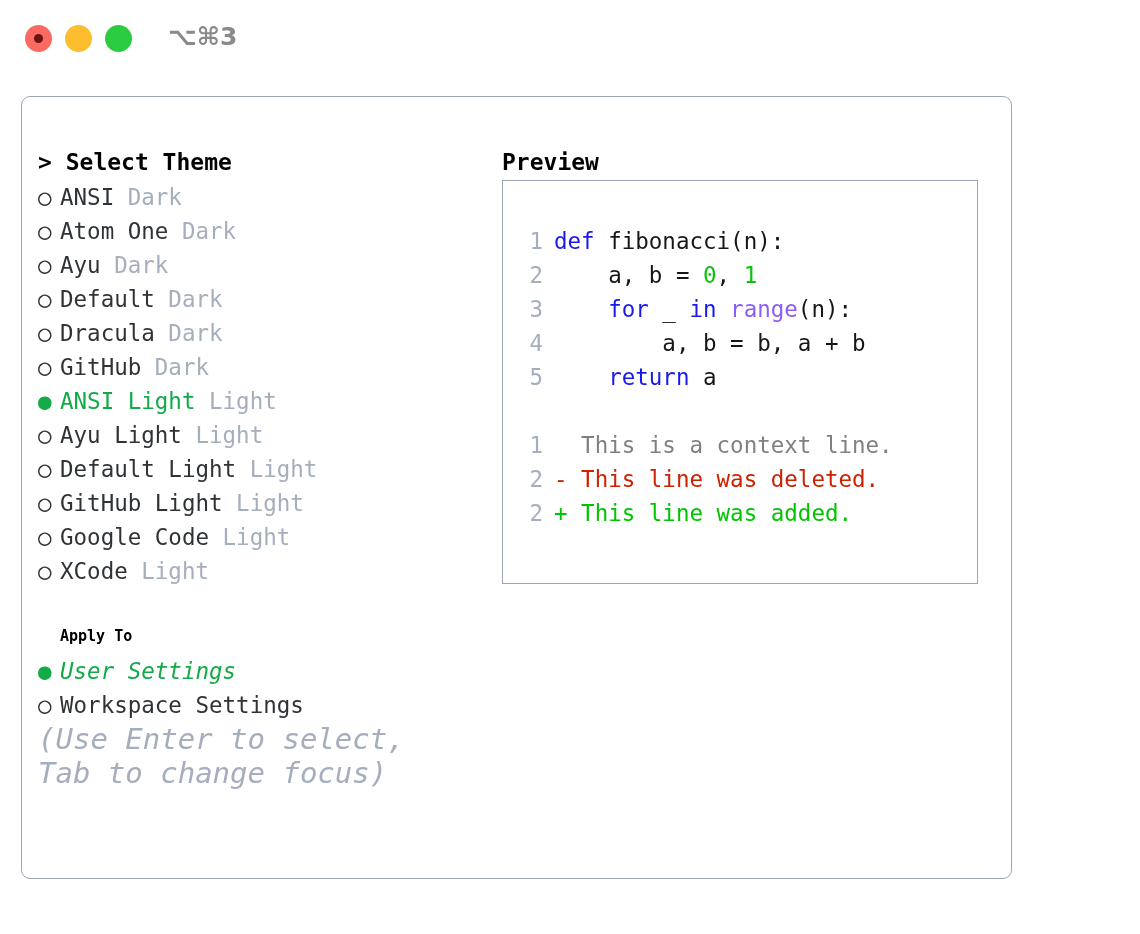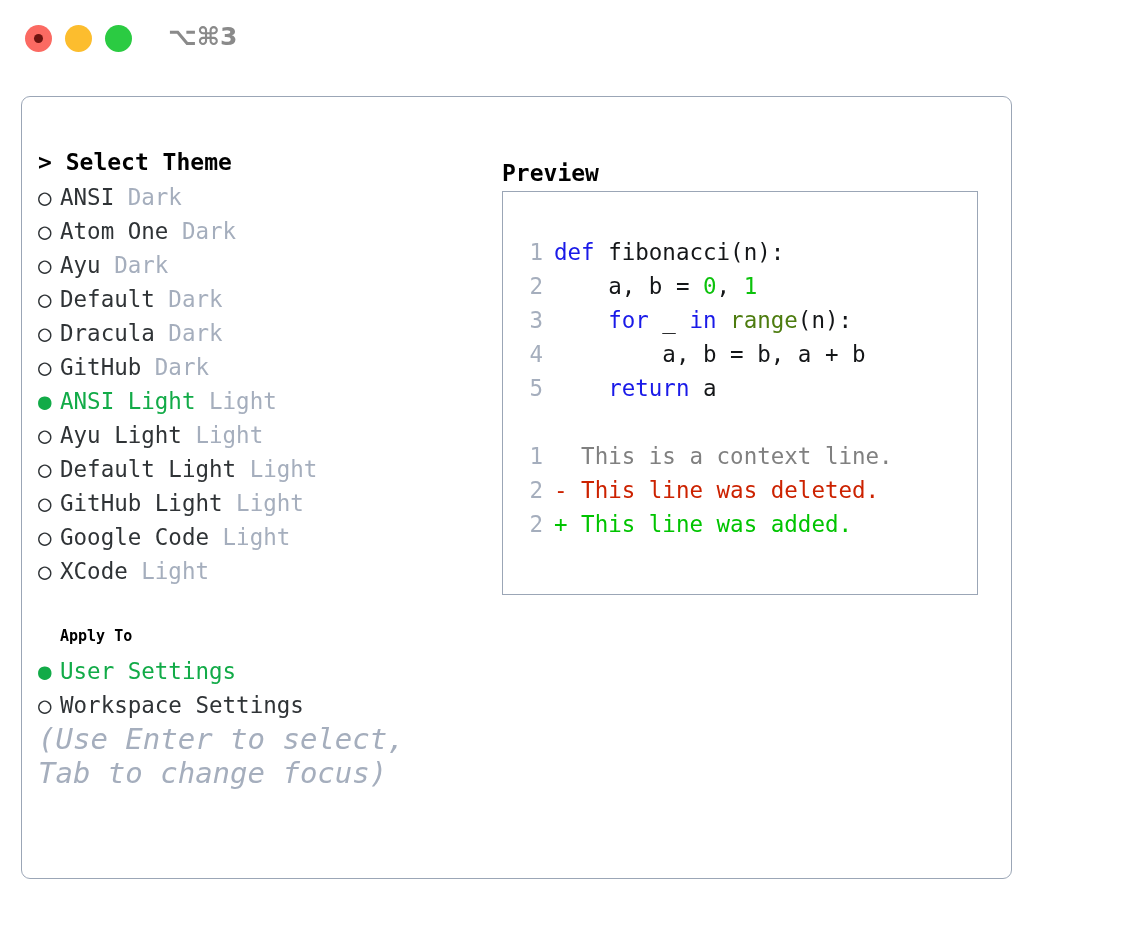--- a/index.html
+++ b/index.html
@@ -103,33 +103,33 @@
   #apply-title {
     margin-top: 30px;
     padding-left: 22px;
     font-weight: bold;
     font-size: 15px;
     color: #000000;
     height: 36px;
     line-height: 36px;
   }
   .apply-label { color: #2f3336; }
-  .apply-label.selected { color: #12ab48; }
+  .apply-label.selected { color: #12ab48; font-style: italic; }
   #hint {
     font-size: 29px;
     line-height: 34px;
     color: #a5aebd;
     width: 420px;
     font-style: italic;
   }
   
   #preview-column {
     position: absolute;
     left: 480px;
-    top: 58px;
+    top: 47px;
     width: 500px;
   }
   #preview-title {
     font-weight: bold;
     font-size: 23px;
     color: #000000;
     height: 36px;
     line-height: 36px;
   }
   #code-panel {
@@ -149,21 +149,21 @@
     white-space: pre;
   }
   .ln {
     display: inline-block;
     width: 22px;
     text-align: right;
     color: #a5aebd;
     margin-right: 11px;
   }
   .kw   { color: #1a1ae8; }
-  .fn   { color: #4d7c0f; }
+  .fn   { color: #8b5cf6; }
   .num  { color: #0cc20c; }
   .plain{ color: #141618; }
   .ctx  { color: #808080; text-align: right; }
   .del  { color: #cc2200; }
   .add  { color: #00c400; }
   .blank-line { height: 34px; }
 </style>
 </head>
 <body>
 

